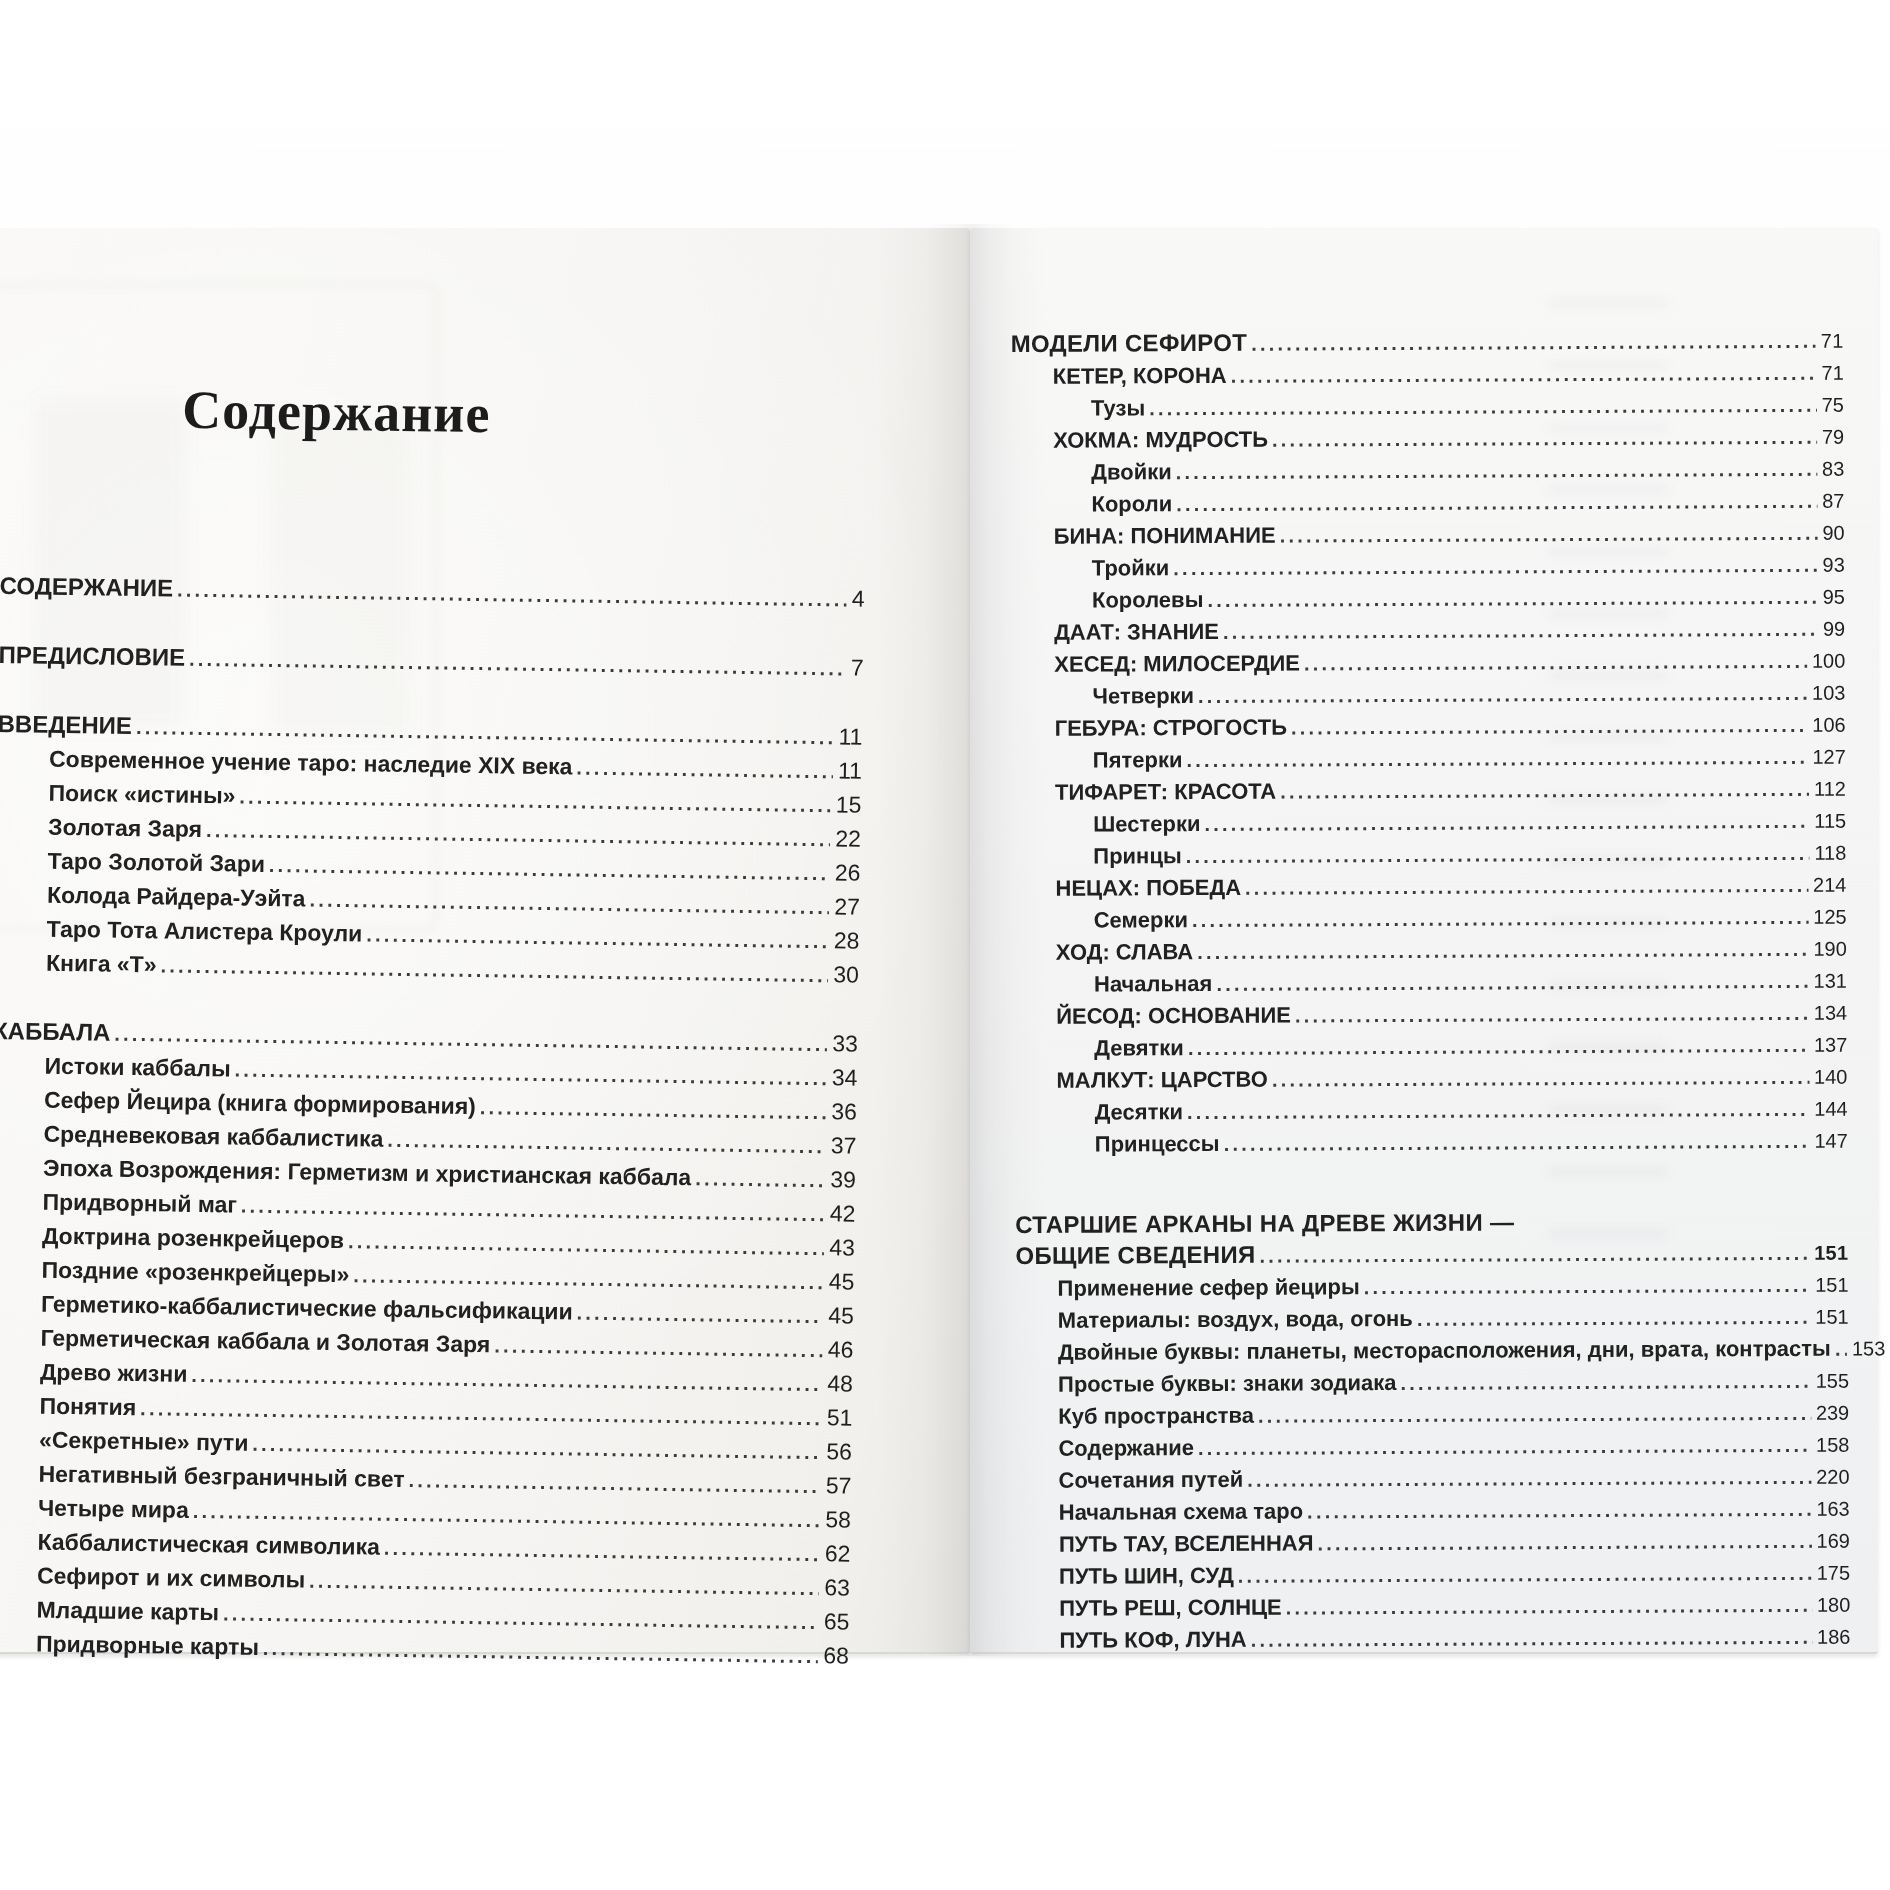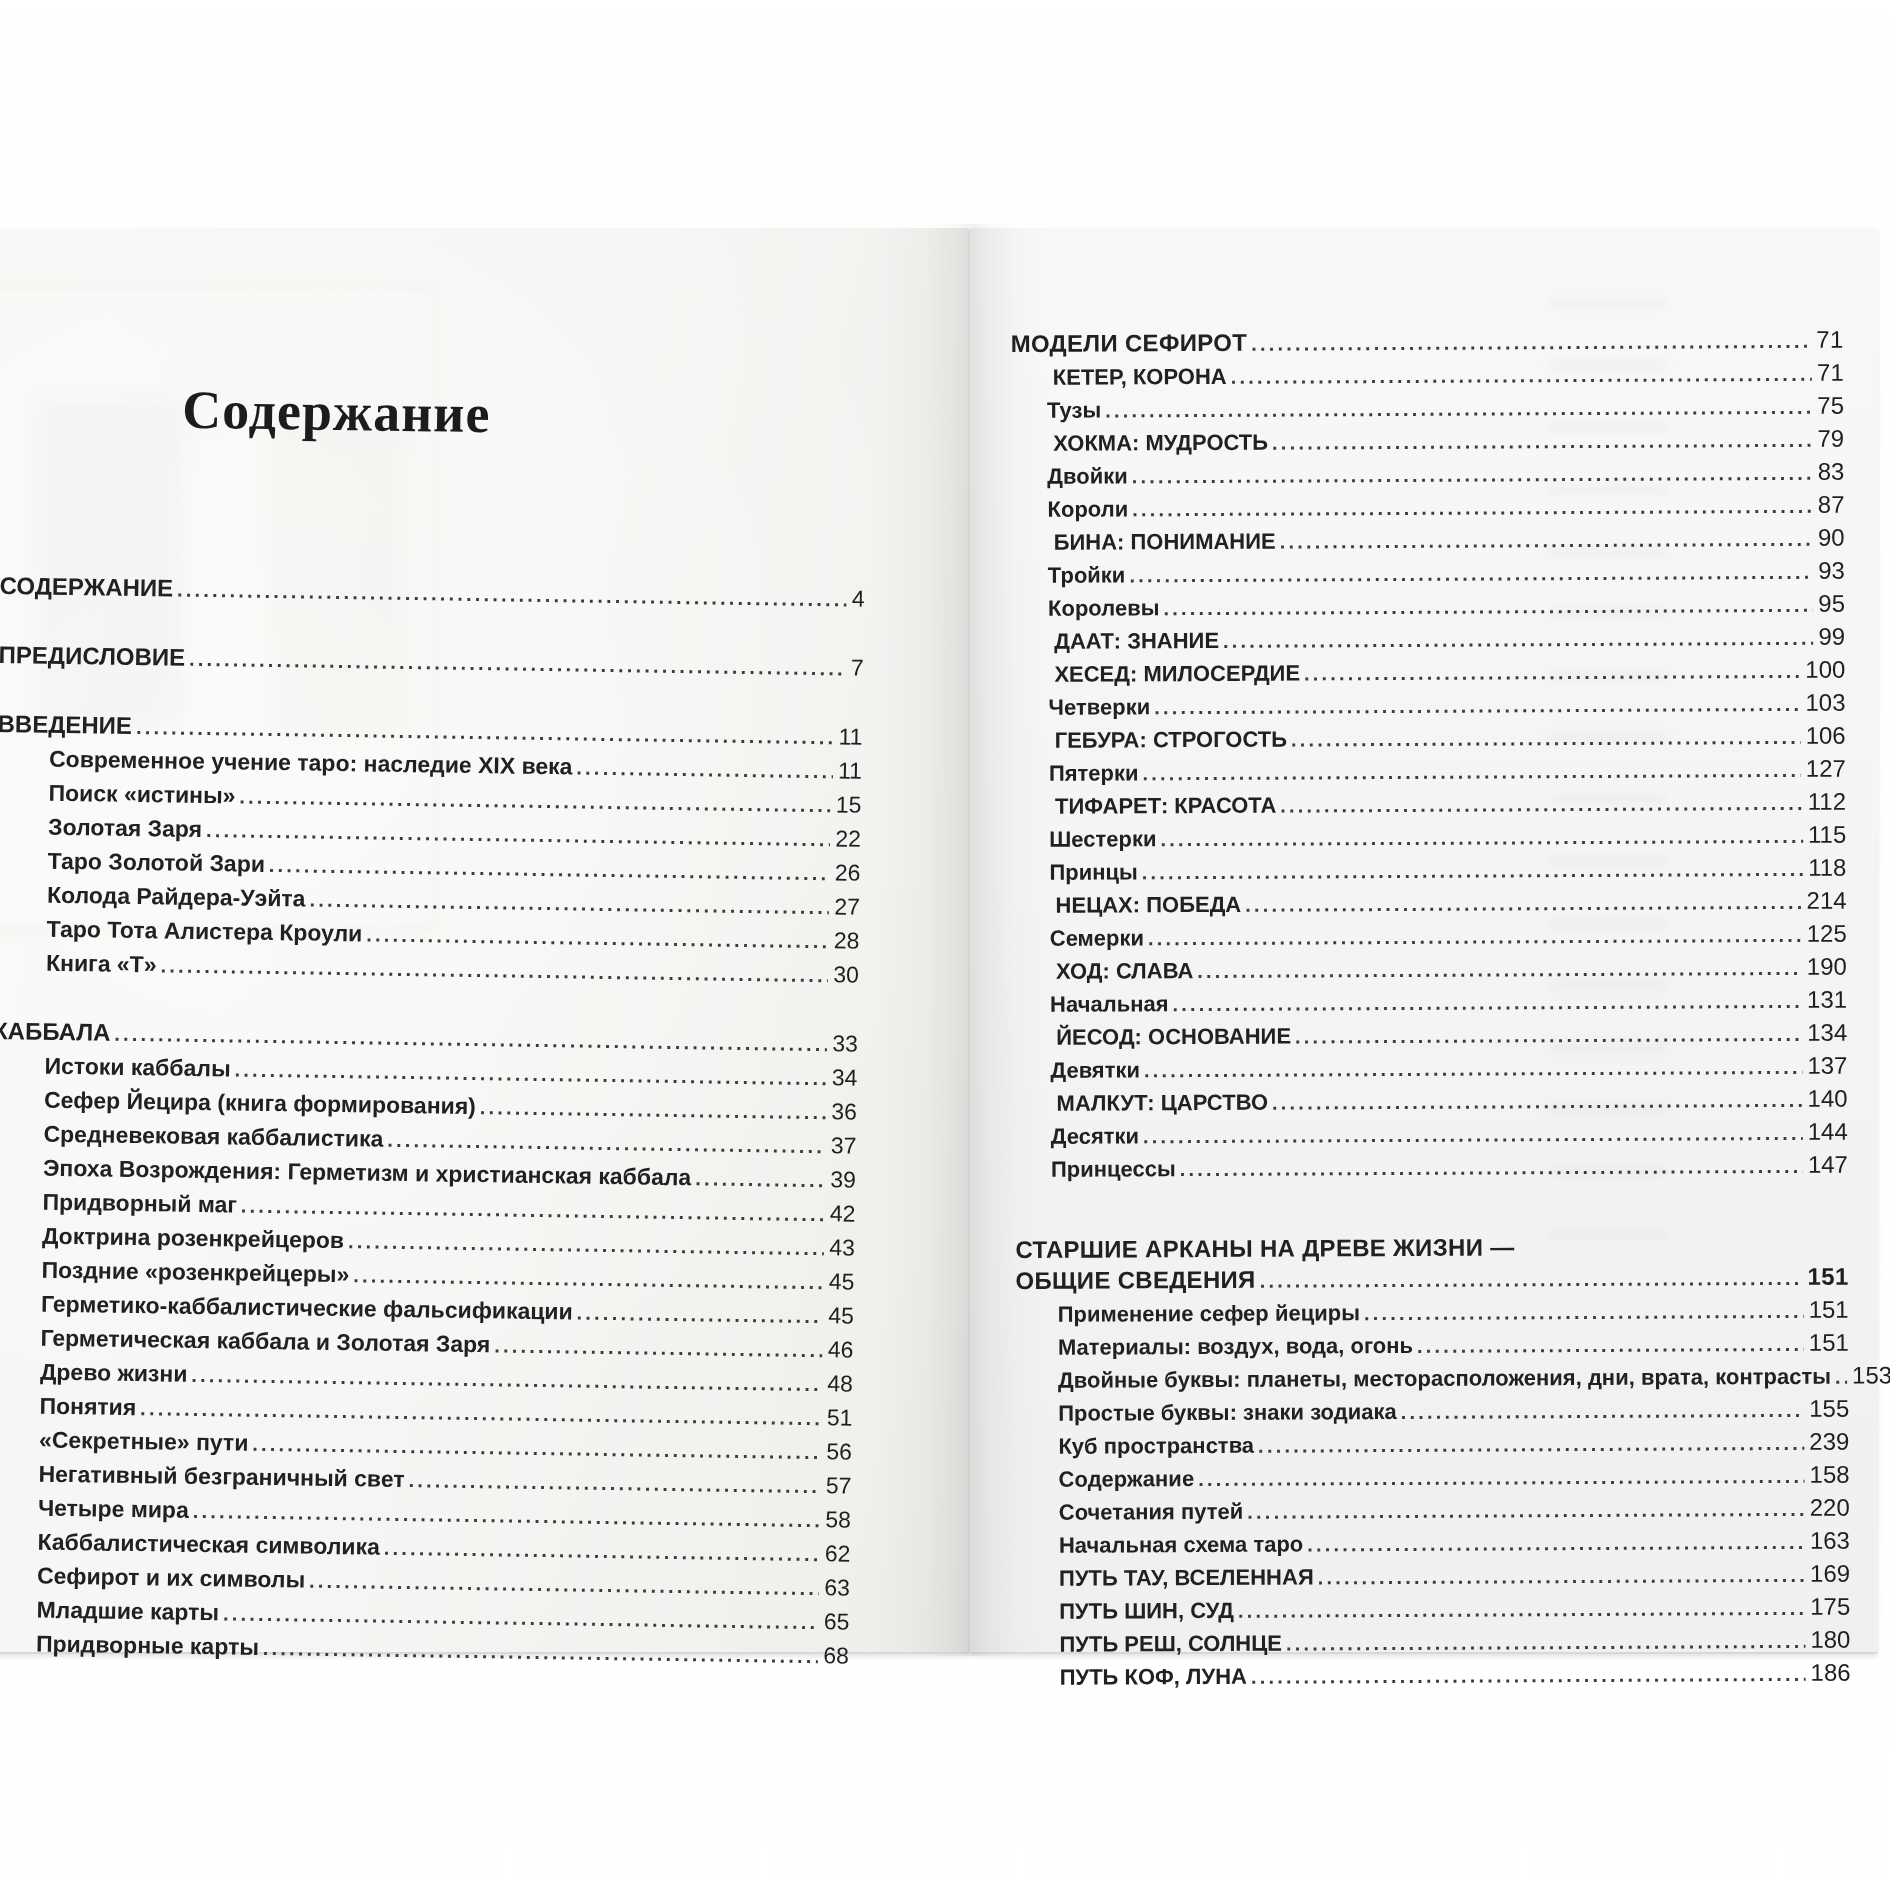--- a/index.html
+++ b/index.html
@@ -62,33 +62,33 @@
 
   .toc-rows{display:block;}
   .toc-row{display:flex;align-items:baseline;line-height:33px;font-weight:700;font-size:23px;}
   .toc-right .toc-row{line-height:31px;font-size:22px;}
   .toc-right{padding-top:100px;}
 
   .toc-left  .toc-row.level-0{font-size:24px;}
   .toc-right .toc-row.level-0{font-size:24px;letter-spacing:0.3px;}
   .toc-left  .toc-row.level-1 .toc-label{margin-left:52px;}
   .toc-right .toc-row.level-1 .toc-label{margin-left:42px;}
-  .toc-right .toc-row.level-2 .toc-label{margin-left:36px;}
+  .toc-right .toc-row.level-2 .toc-label{margin-left:80px;}
 
   .toc-left  .gap-before{margin-top:34px;}
   .toc-right .gap-before{margin-top:48px;}
 
   .toc-label{white-space:nowrap;color:#212121;}
   .toc-dots{
     flex:1 1 auto;overflow:hidden;white-space:nowrap;min-width:10px;
     font-size:20px;font-weight:700;letter-spacing:3.2px;color:#3a3a3a;
     padding:0 2px 0 4px;
   }
   .toc-page{white-space:nowrap;padding-left:5px;font-weight:400;font-size:23px;color:#1f1f1f;}
-  .toc-right .toc-page{font-size:24px;}
+  .toc-right .toc-page{font-size:20px;}
   .toc-page.bold{font-weight:700;}
   .toc-row.no-dots .toc-label{margin-right:auto;}
 </style>
 </head>
 <body>
 
 <div class="scene">
   <div class="book">
 
     <div class="page page-left">

